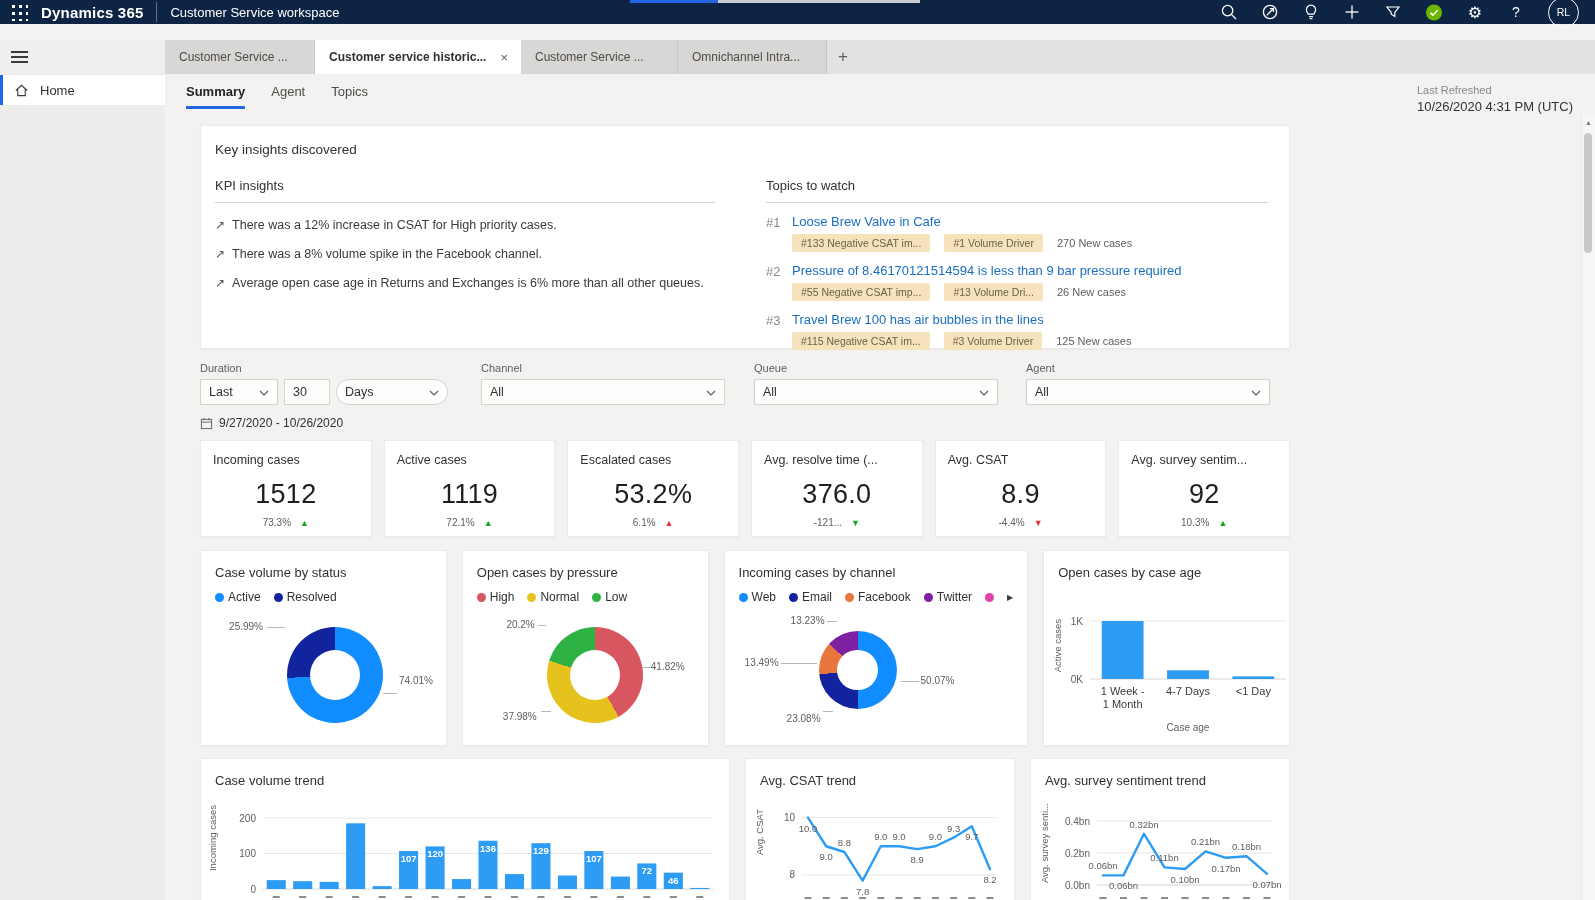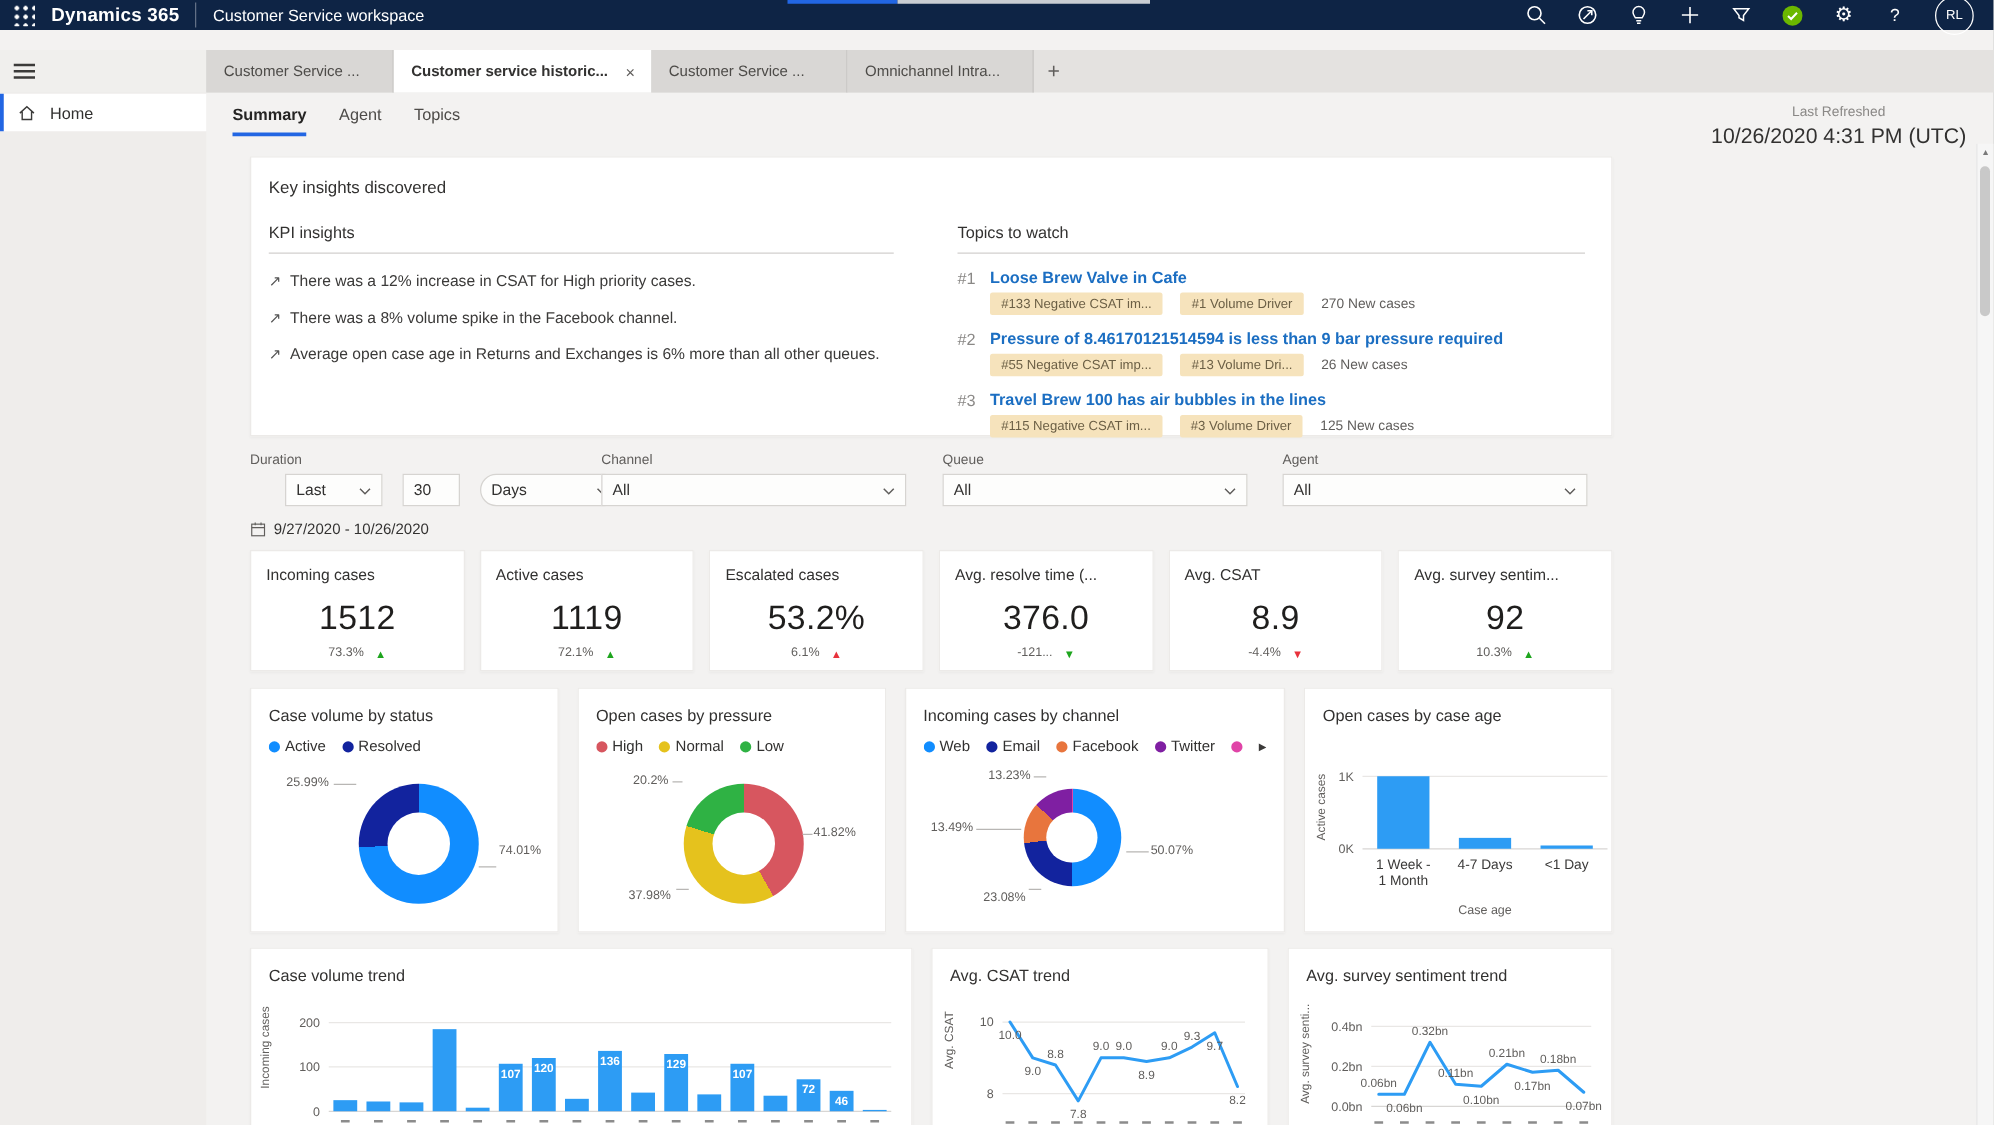--- a/index.html
+++ b/index.html
@@ -29,49 +29,49 @@
   .addtab{width:32px;display:flex;align-items:center;justify-content:center;font-size:17px;color:#605e5c;cursor:pointer;}
   
   .sidebar{position:absolute;left:0;top:74px;width:165px;height:826px;background:#efedeb;}
   .nav-home{position:absolute;left:0;top:1px;width:162px;height:30px;background:#fff;border-left:3px solid #2266E3;display:flex;align-items:center;cursor:pointer;}
   .nav-home svg{margin-left:11px;}
   .nav-home .lbl{font-size:13px;color:#323130;margin-left:11px;}
   
   .subtabs{position:absolute;left:186px;top:84px;display:flex;gap:26px;font-size:13px;color:#4d4b48;}
   .subtab{cursor:pointer;padding-bottom:7px;}
   .subtab.active{color:#252423;font-weight:bold;border-bottom:3px solid #2266E3;}
-  .refresh{position:absolute;right:22px;top:84px;text-align:center;}
+  .refresh{position:absolute;right:22px;top:84px;text-align:left;}
   .refresh .r1{font-size:11px;color:#8a8886;}
-  .refresh .r2{font-size:17px;color:#323130;margin-top:3px;}
+  .refresh .r2{font-size:13px;color:#323130;margin-top:3px;}
   
   .scrollbar{position:absolute;right:0;top:115px;width:13px;height:785px;background:#f6f6f6;border-left:1px solid #e6e6e6;}
   .scrollbar .arrow{position:absolute;top:4px;left:0;width:13px;text-align:center;font-size:7px;color:#7a7a7a;cursor:pointer;}
   .scrollbar .thumb{position:absolute;top:18px;left:2px;width:8px;height:120px;background:#c9c9c9;border-radius:4px;cursor:pointer;}
   
   .card{background:#fff;border:1px solid #eceae8;box-shadow:0 1px 2px rgba(0,0,0,.04);box-sizing:border-box;}
   .card-title{font-size:13px;color:#323130;}
   
   .insights{position:absolute;left:200px;top:125px;width:1090px;height:224px;}
   .insights .hd{position:absolute;left:14px;top:16px;font-size:13.5px;color:#323130;}
   .col-hd{font-size:13px;color:#323130;padding-bottom:9px;border-bottom:1px solid #d2d0ce;}
   .kpi-col{position:absolute;left:14px;top:52px;width:500px;}
   .kpi-item{display:flex;margin-top:15px;font-size:12.5px;color:#3b3a39;}
   .kpi-item .arr{color:#555;margin-right:7px;font-size:12px;}
   .topics-col{position:absolute;left:565px;top:52px;width:502px;}
   .topic{display:flex;margin-top:11px;}
   .topic .rank{width:26px;font-size:13px;color:#8a8886;padding-top:1px;}
-  .topic .t-title{font-size:13px;font-weight:bold;color:#1B6EC2;cursor:pointer;}
+  .topic .t-title{font-size:13px;font-weight:normal;color:#1B6EC2;cursor:pointer;}
   .topic .t-badges{display:flex;align-items:center;margin-top:5px;}
   .badge{background:#F6E3BC;color:#6b5f45;font-size:10.5px;padding:3px 9px;border-radius:2px;margin-right:14px;white-space:nowrap;}
   .t-meta{font-size:11px;color:#605e5c;}
   
   .filters{position:absolute;left:200px;top:362px;width:1090px;height:76px;}
   .fgroup{position:absolute;top:0;}
   .flabel{font-size:11px;color:#605e5c;margin-bottom:5px;}
-  .frow{display:flex;gap:16px;margin-left:28px;}
+  .frow{display:flex;gap:6px;}
   .fbox{height:26px;background:#fdfdfc;border:1px solid #d6d4d1;display:flex;align-items:center;padding:0 8px;font-size:12.5px;color:#323130;box-sizing:border-box;cursor:pointer;}
   .fbox .chev{margin-left:auto;padding-left:8px;}
   .daterange{position:absolute;left:0;top:54px;display:flex;align-items:center;font-size:12px;color:#323130;}
   .daterange svg{margin-right:6px;}
   
   .kpirow{position:absolute;left:200px;top:440px;width:1090px;display:flex;gap:12px;}
   .kpi-card{flex:1;height:97px;position:relative;}
   .kpi-card .t{position:absolute;left:12px;top:12px;font-size:12.5px;color:#323130;}
   .kpi-card .v{position:absolute;left:0;right:0;top:38px;text-align:center;font-size:27px;color:#1f1e1d;letter-spacing:.3px;}
   .kpi-card .d{position:absolute;left:0;right:0;top:76px;display:flex;justify-content:center;align-items:center;gap:9px;font-size:10px;color:#605e5c;}

